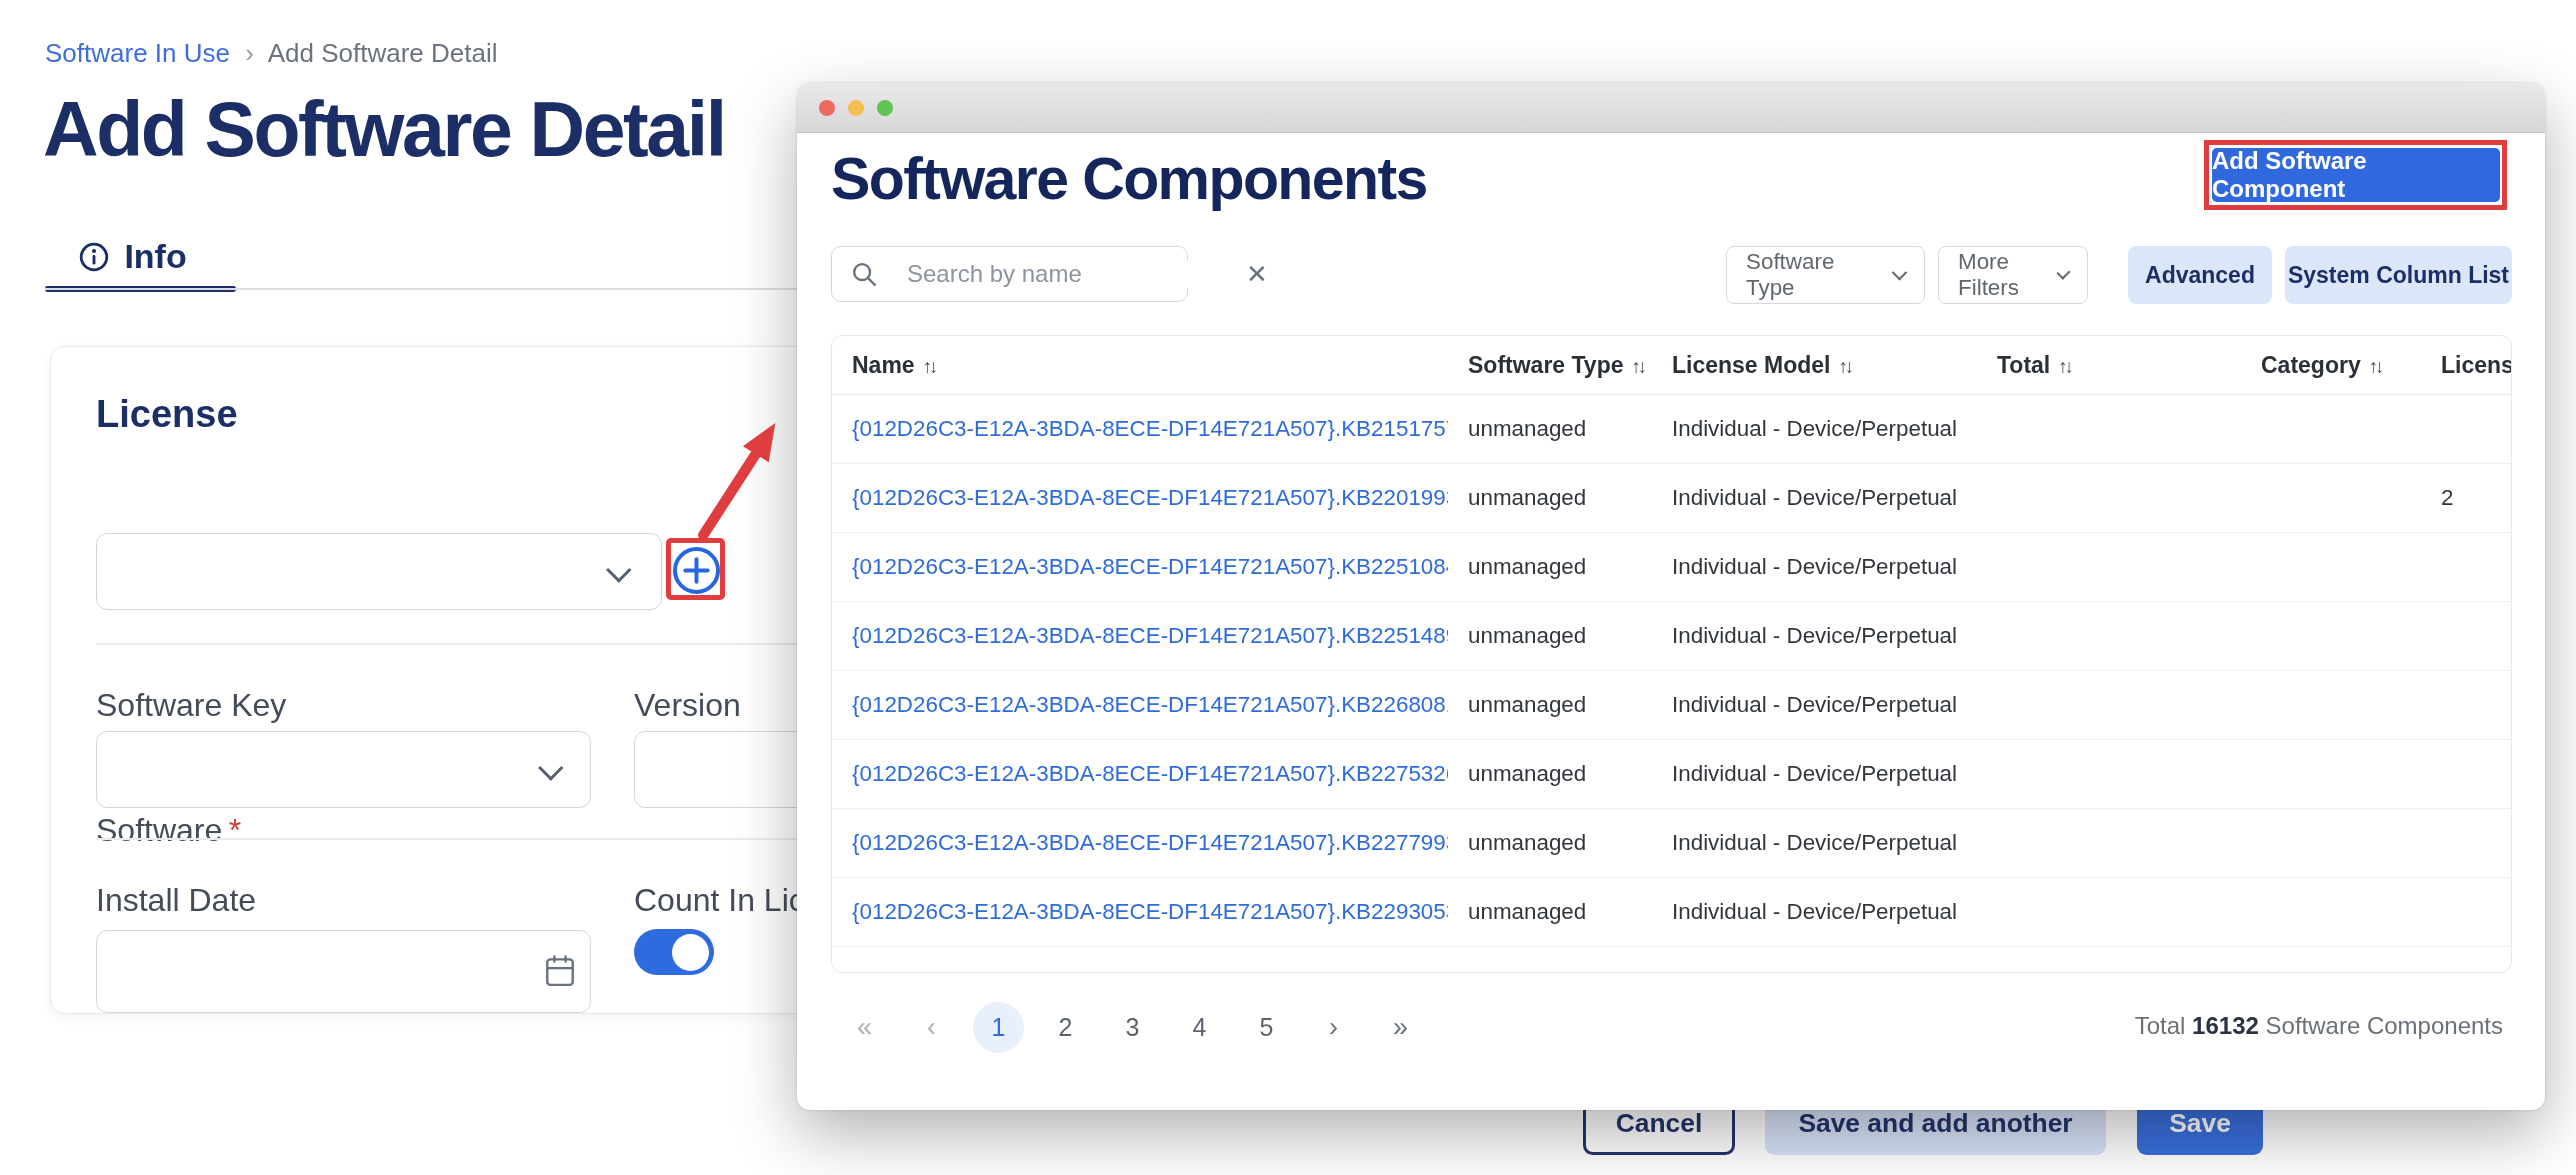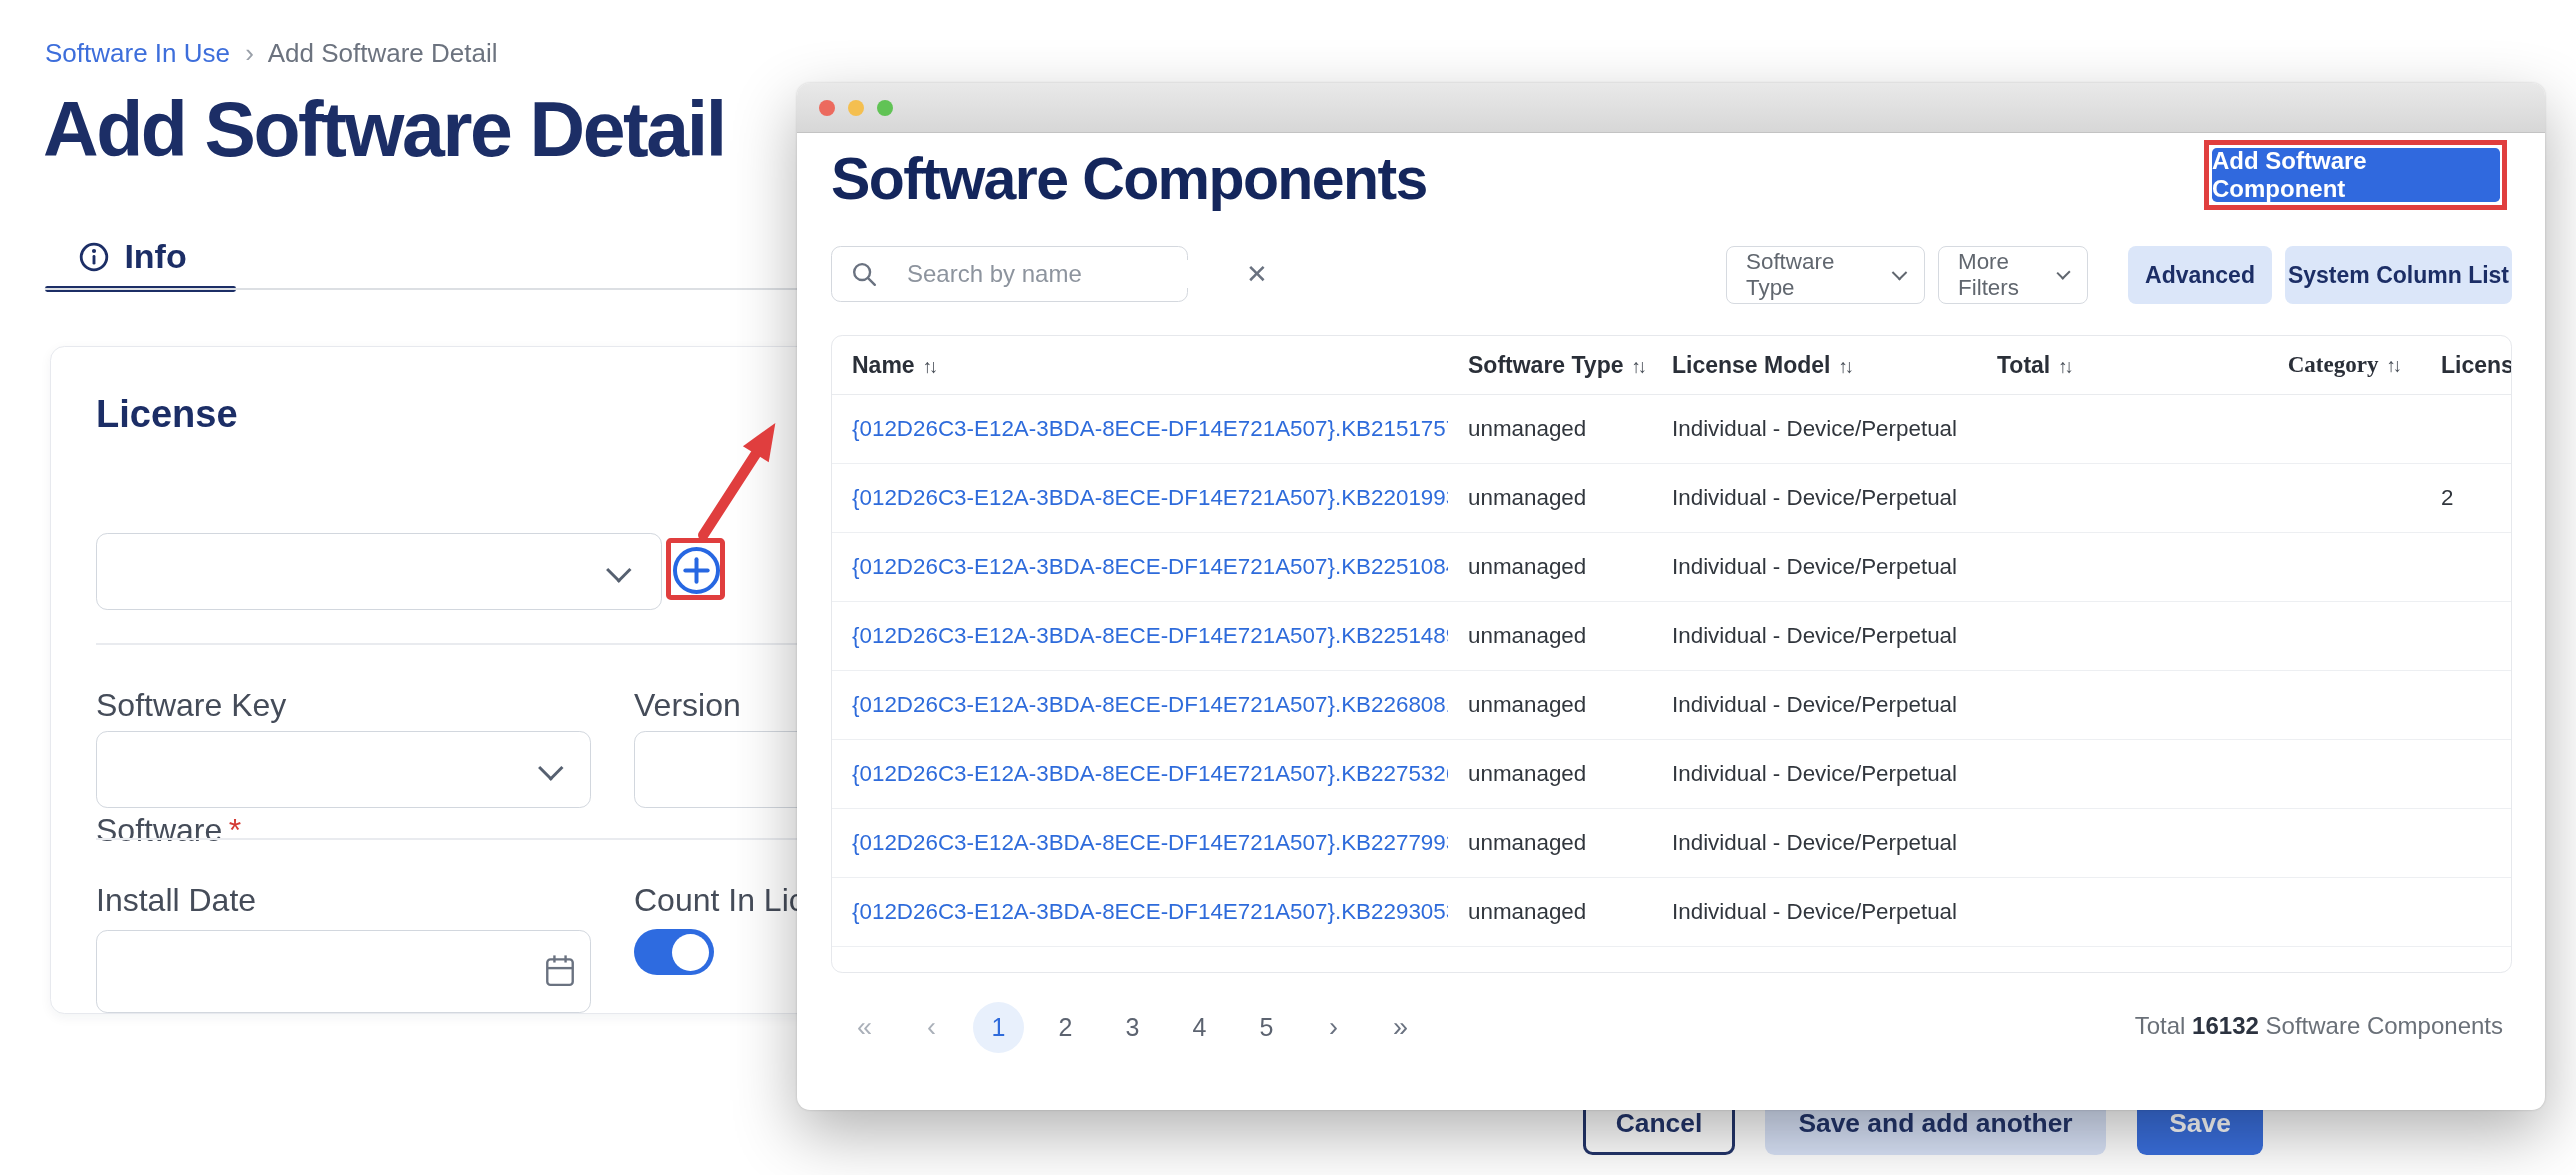--- a/index.html
+++ b/index.html
@@ -82,21 +82,21 @@
   .drop .chev2 { width:11.2px; height:11.2px; border-right:2.4px solid #61676f; border-bottom:2.4px solid #61676f;
                  transform:rotate(45deg); margin-top:-4.8px; margin-left:16px; }
   .chipbtn { position:absolute; top:163px; height:58px; background:#dbe6f9; border-radius:8px; color:#1c2e66;
              font-size:23px; font-weight:bold; display:flex; align-items:center; justify-content:center; cursor:pointer; }
 
   .tcard { position:absolute; left:34px; top:252px; width:1681px; height:638px; border:1.6px solid #e6e8ec;
            border-radius:11.2px; overflow:hidden; background:#fff; }
   .t-head, .t-row { display:grid; grid-template-columns:616px 204px 325px 264px 166px 1fr; align-items:center; }
   .t-head { height:59px; border-bottom:1.6px solid #e9ebee; font-size:23px; font-weight:bold; color:#2a2f38; }
   .t-head > div, .t-row > div { padding-left:20px; white-space:nowrap; overflow:hidden; }
-  .t-head .col-cat, .t-row .cell-cat { text-align:right; padding-right:8px;font-family:Liberation Serif, serif; }
+  .t-head .col-cat, .t-row .cell-cat { padding-right:8px; }
   .t-head .col-lic, .t-row .cell-lic { padding-left:34px; }
   .sort { font-size:19px; color:#4a5059; letter-spacing:-3.2px; font-weight:normal; margin-left:8px; }
   .t-row { height:69px; border-bottom:1.6px solid #edeff2; font-size:22.4px; color:#31363d; }
   .t-row:last-child { border-bottom:1.6px solid #edeff2; }
   .t-row .cell-name { color:#2e6bdb; cursor:pointer; }
 
   .pager { position:absolute; left:34px; top:918px; width:1681px; height:53px; display:flex; align-items:center; }
   .pg { width:67px; text-align:center; font-size:25px; color:#5c6370; cursor:pointer; display:flex;
         align-items:center; justify-content:center; height:51px; }
   .pg-arrow { color:#aab0b9; font-size:27px; }

